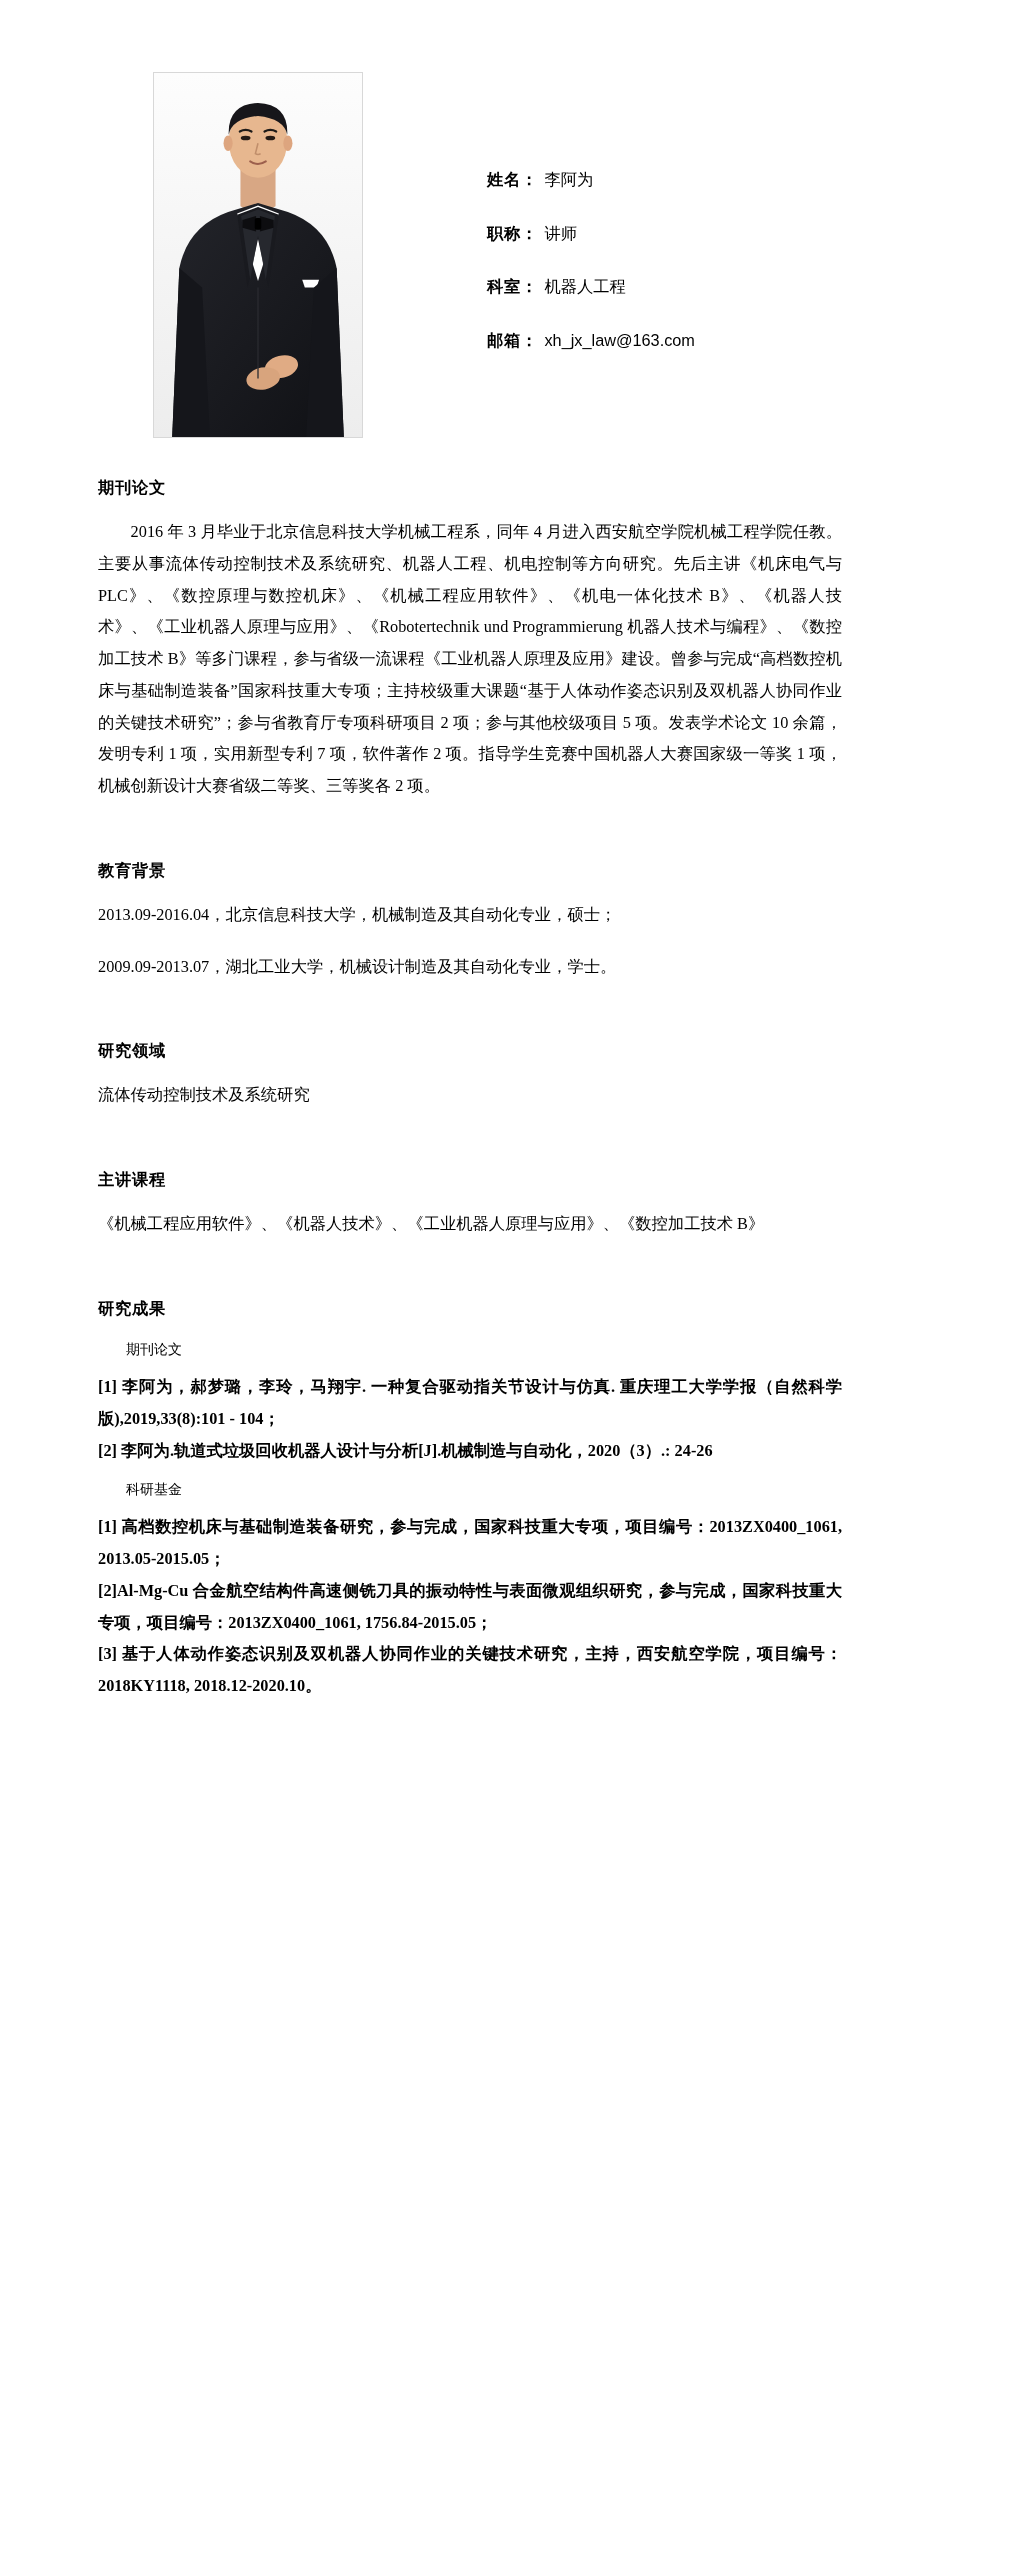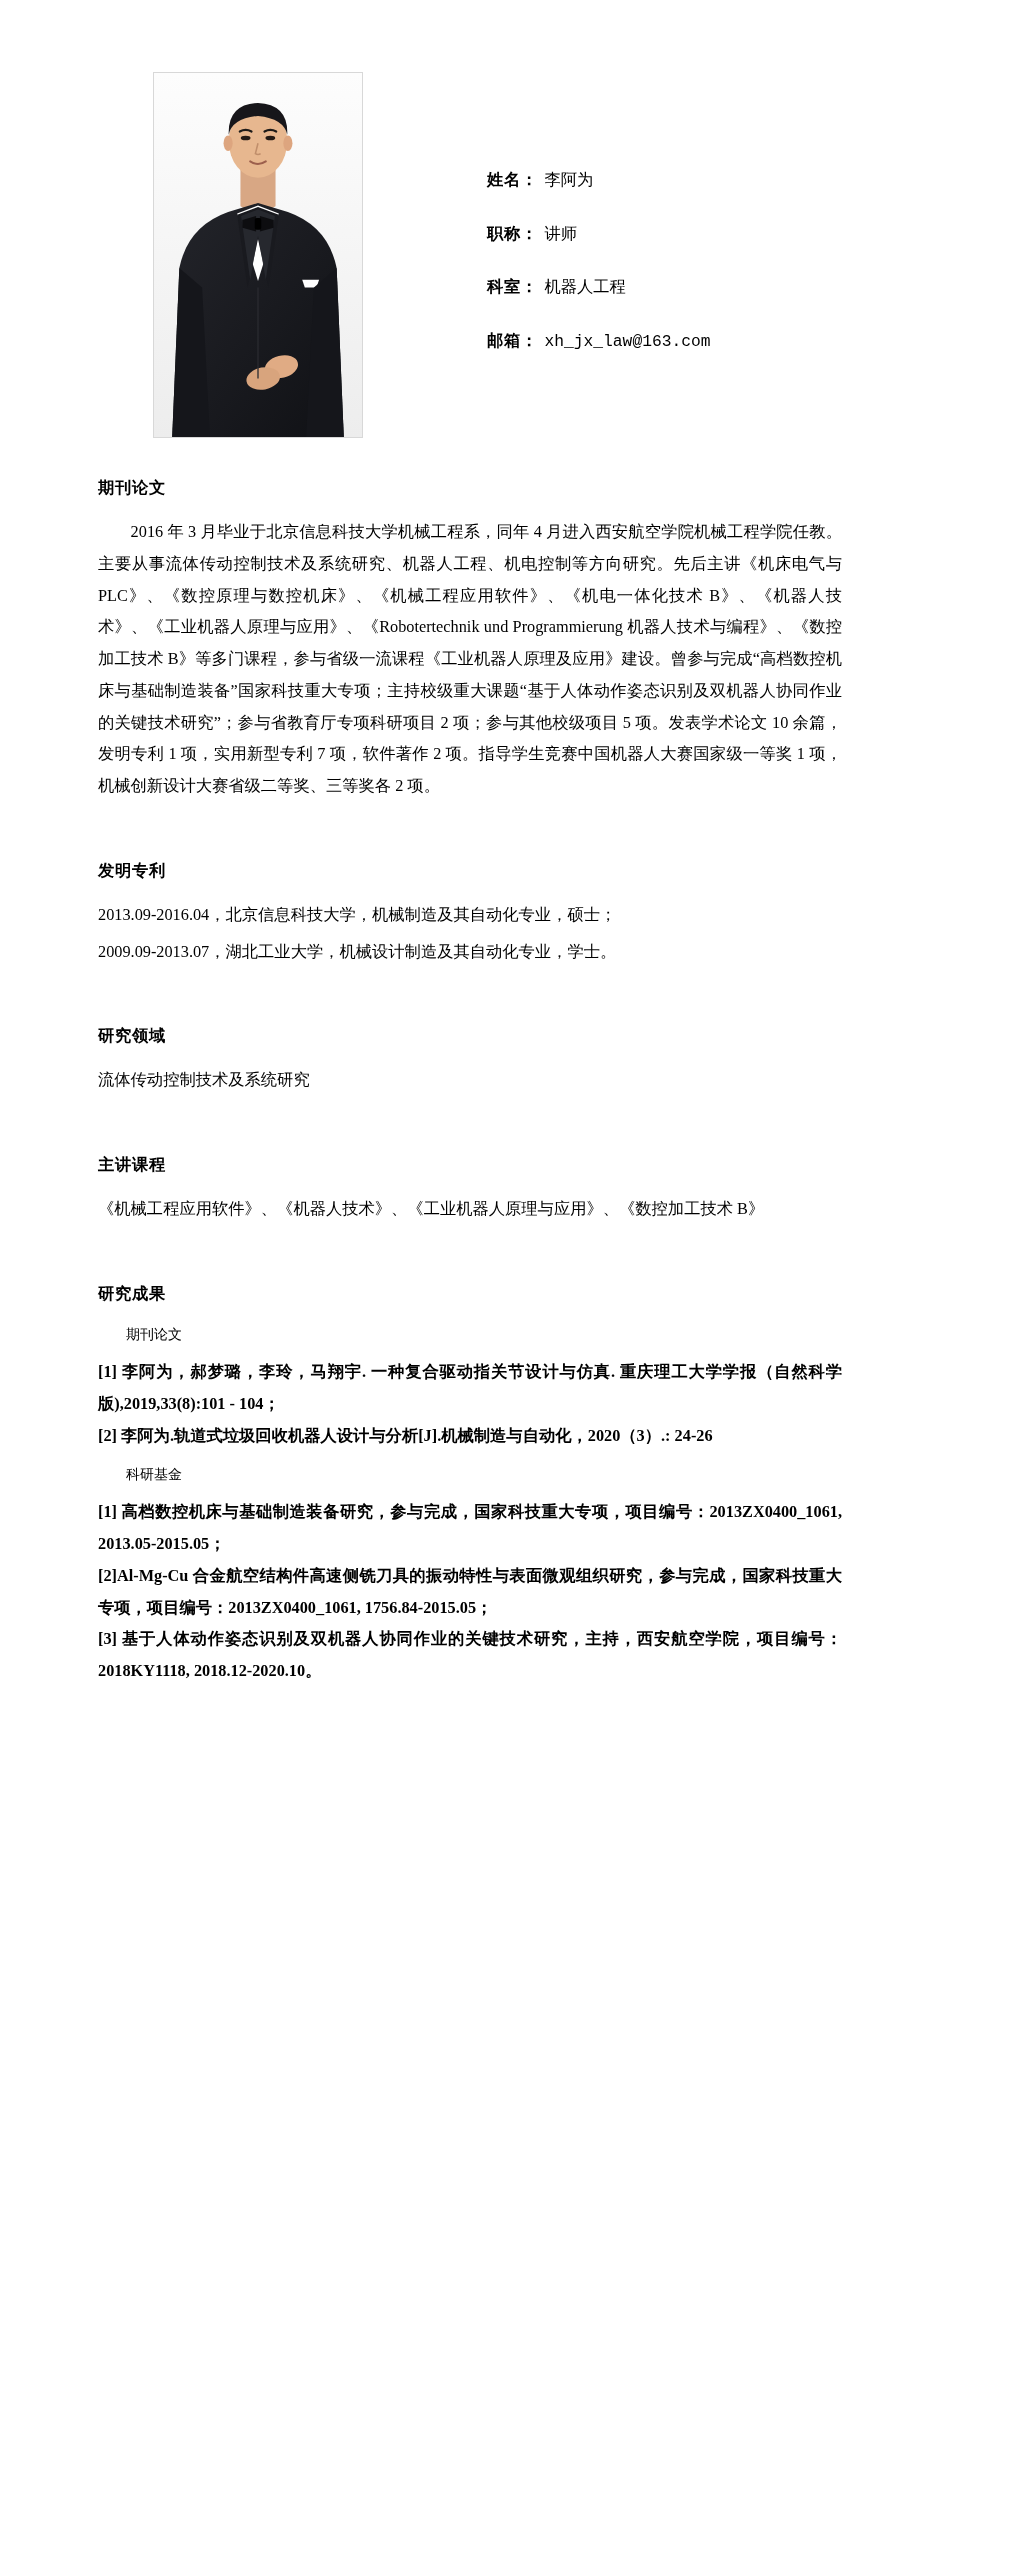--- a/index.html
+++ b/index.html
@@ -56,21 +56,21 @@
   }
   .info-label {
     font-weight: bold;
     letter-spacing: 0.7px;
   }
   .info-value {
     font-weight: normal;
     margin-left: 6.5px;
   }
   .info-value.mono {
-    font-family: Liberation Mono, monospace;
+    font-family: Liberation Sans, sans-serif;
   }
 
   
   h2.section-title {
     font-size: 16.3px;
     font-weight: bold;
     margin: 0 0 17px 0;
     letter-spacing: 0.7px;
   }
   .section {
@@ -80,21 +80,21 @@
   p.body-text {
     font-size: 16.3px;
     line-height: 1.95;
     margin: 0 0 0 0;
     text-align: justify;
     text-justify: inter-ideograph;
   }
   p.body-text.indent {
     text-indent: 2em;
   }
-  p.body-text + p.body-text { margin-top: 5px; }
+  p.body-text + p.body-text { margin-top: 20px; }
 
   .sub-title {
     font-size: 14px;
     margin: 0 0 7.8px 0;
     padding-left: 2em;
     line-height: 1.9;
   }
   .entry {
     font-size: 16.3px;
     line-height: 1.95;
@@ -188,21 +188,21 @@
   </div>
 
   <div class="section">
     <h2 class="section-title">期刊论文</h2>
     <p class="body-text indent">2016 年 3 月毕业于北京信息科技大学机械工程系，同年 4 月进入西安航空学院机械工程学院任教。主要从事流体传动控制技术及系统研究、机器人工程、机电控制等方向研究。先后主讲《机床电气与 PLC》、《数控原理与数控机床》、《机械工程应用软件》、《机电一体化技术 B》、《机器人技术》、《工业机器人原理与应用》、《Robotertechnik und Programmierung 机器人技术与编程》、《数控加工技术 B》等多门课程，参与省级一流课程《工业机器人原理及应用》建设。曾参与完成“高档数控机床与基础制造装备”国家科技重大专项；主持校级重大课题“基于人体动作姿态识别及双机器人协同作业的关键技术研究”；参与省教育厅专项科研项目 2 项；参与其他校级项目 5 项。发表学术论文 10 余篇，发明专利 1 项，实用新型专利 7 项，软件著作 2 项。指导学生竞赛中国机器人大赛国家级一等奖 1 项，机械创新设计大赛省级二等奖、三等奖各 2 项。</p>
   </div>
 
   <div class="spacer-md"></div>
 
   <div class="section">
-    <h2 class="section-title">发明专利</h2>
+    <h2 class="section-title">教育背景</h2>
     <p class="body-text">2013.09-2016.04，北京信息科技大学，机械制造及其自动化专业，硕士；</p>
     <p class="body-text">2009.09-2013.07，湖北工业大学，机械设计制造及其自动化专业，学士。</p>
   </div>
 
   <div class="spacer-md"></div>
 
   <div class="section">
     <h2 class="section-title">研究领域</h2>
     <p class="body-text">流体传动控制技术及系统研究</p>
   </div>

